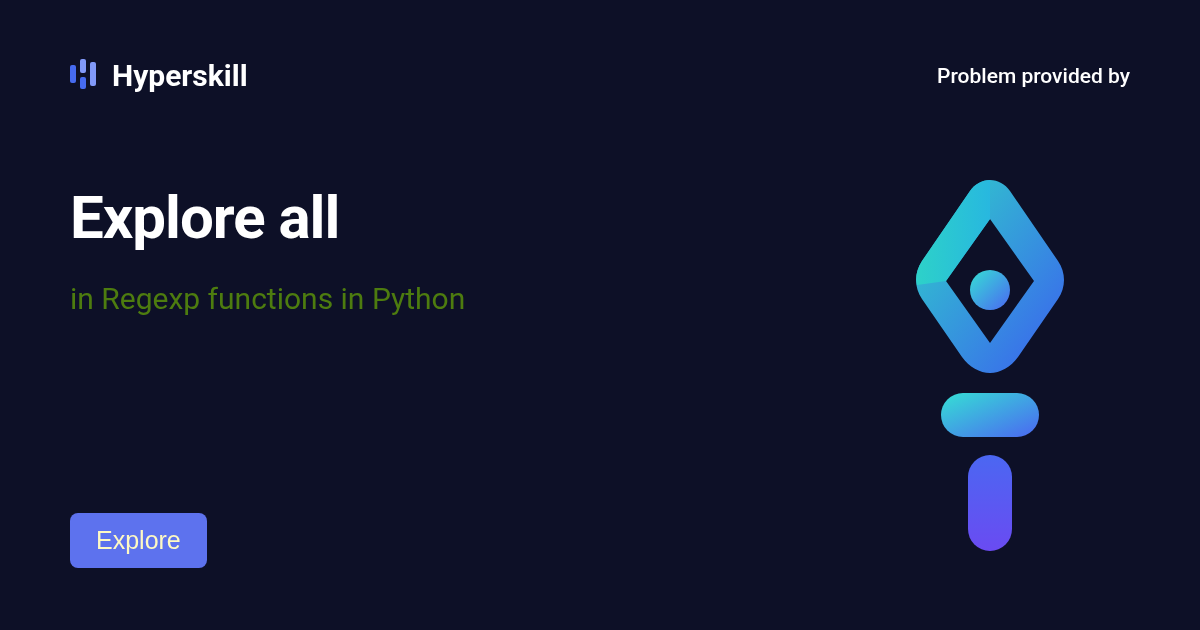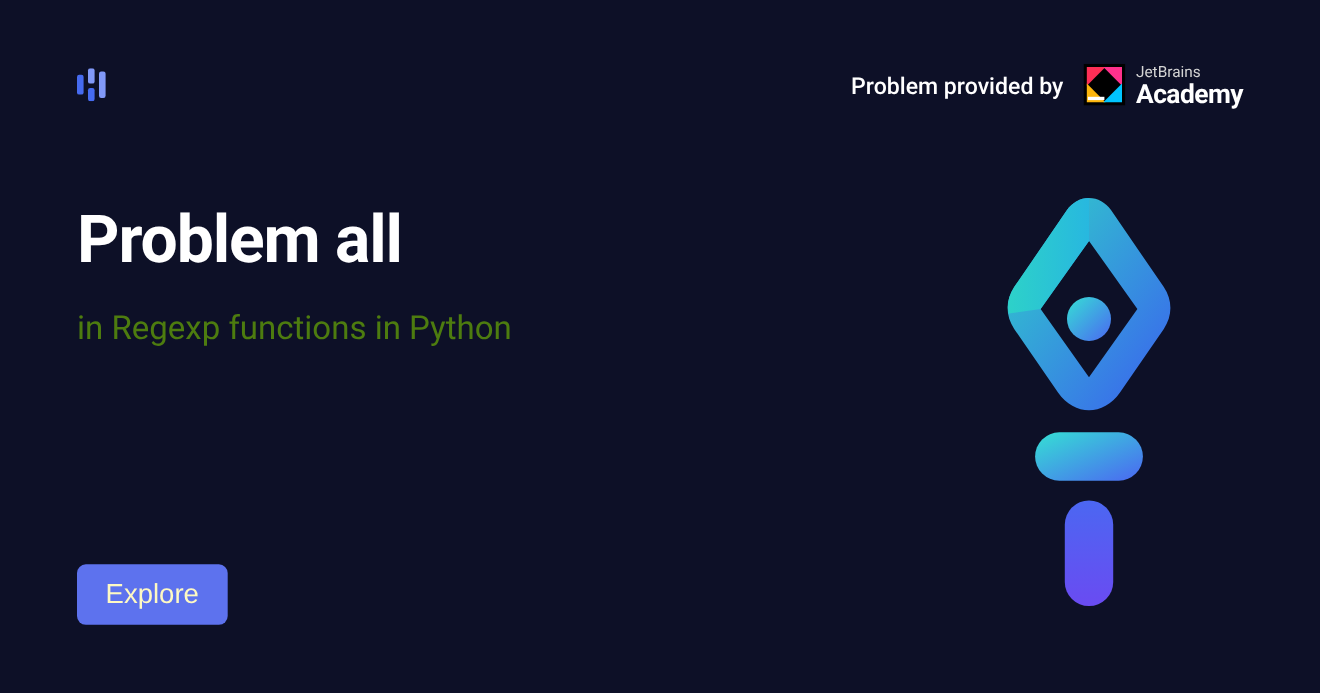--- a/index.html
+++ b/index.html
@@ -103,44 +103,29 @@
 <div class="header">
   <div class="brand">
     <span>
       <svg width="30" height="30" viewBox="0 0 30 30">
         <rect x="0" y="6" width="6" height="18" rx="2" fill="#466bf0"></rect>
         <rect x="10" y="0" width="6" height="14" rx="2" fill="#8199f8"></rect>
         <rect x="10" y="18" width="6" height="12" rx="2" fill="#466bf0"></rect>
         <rect x="20" y="3" width="6" height="24" rx="2" fill="#8199f8"></rect>
       </svg>
     </span>
+    <span class="brand-text">Hyperskill</span>
   </div>
   <div class="provider">
     <span class="provider-text">Problem provided by</span>
-    <div class="academy">
-      <span>
-        <svg width="38" height="38" viewBox="0 0 38 38">
-          <rect x="0" y="0" width="38" height="38" fill="#000000"></rect>
-          <polygon points="3,3 20,3 3,20" fill="#fe2f56"></polygon>
-          <polygon points="35,3 35,20 18,3" fill="#ff318c"></polygon>
-          <polygon points="3,35 3,18 20,35" fill="#fdb60d"></polygon>
-          <polygon points="35,35 18,35 35,18" fill="#00c4ff"></polygon>
-          <rect x="4" y="30" width="15" height="3" fill="#ffffff"></rect>
-        </svg>
-      </span>
-      <div class="academy-text">
-        <span class="academy-small">JetBrains</span>
-        <span class="academy-big">Academy</span>
-      </div>
-    </div>
   </div>
 </div>
 
 <div class="content">
-  <h1 class="title">Problem all</h1>
+  <h1 class="title">Explore all</h1>
   <p class="subtitle">in Regexp functions in Python</p>
 </div>
 
 <button class="explore-btn">Explore</button>
 
 <div class="graphic">
   <svg width="200" height="380" viewBox="0 0 200 380">
     <defs>
       <linearGradient id="g1" x1="0%" y1="0%" x2="100%" y2="100%">
         <stop offset="0%" stop-color="#2fd3c8"></stop>

